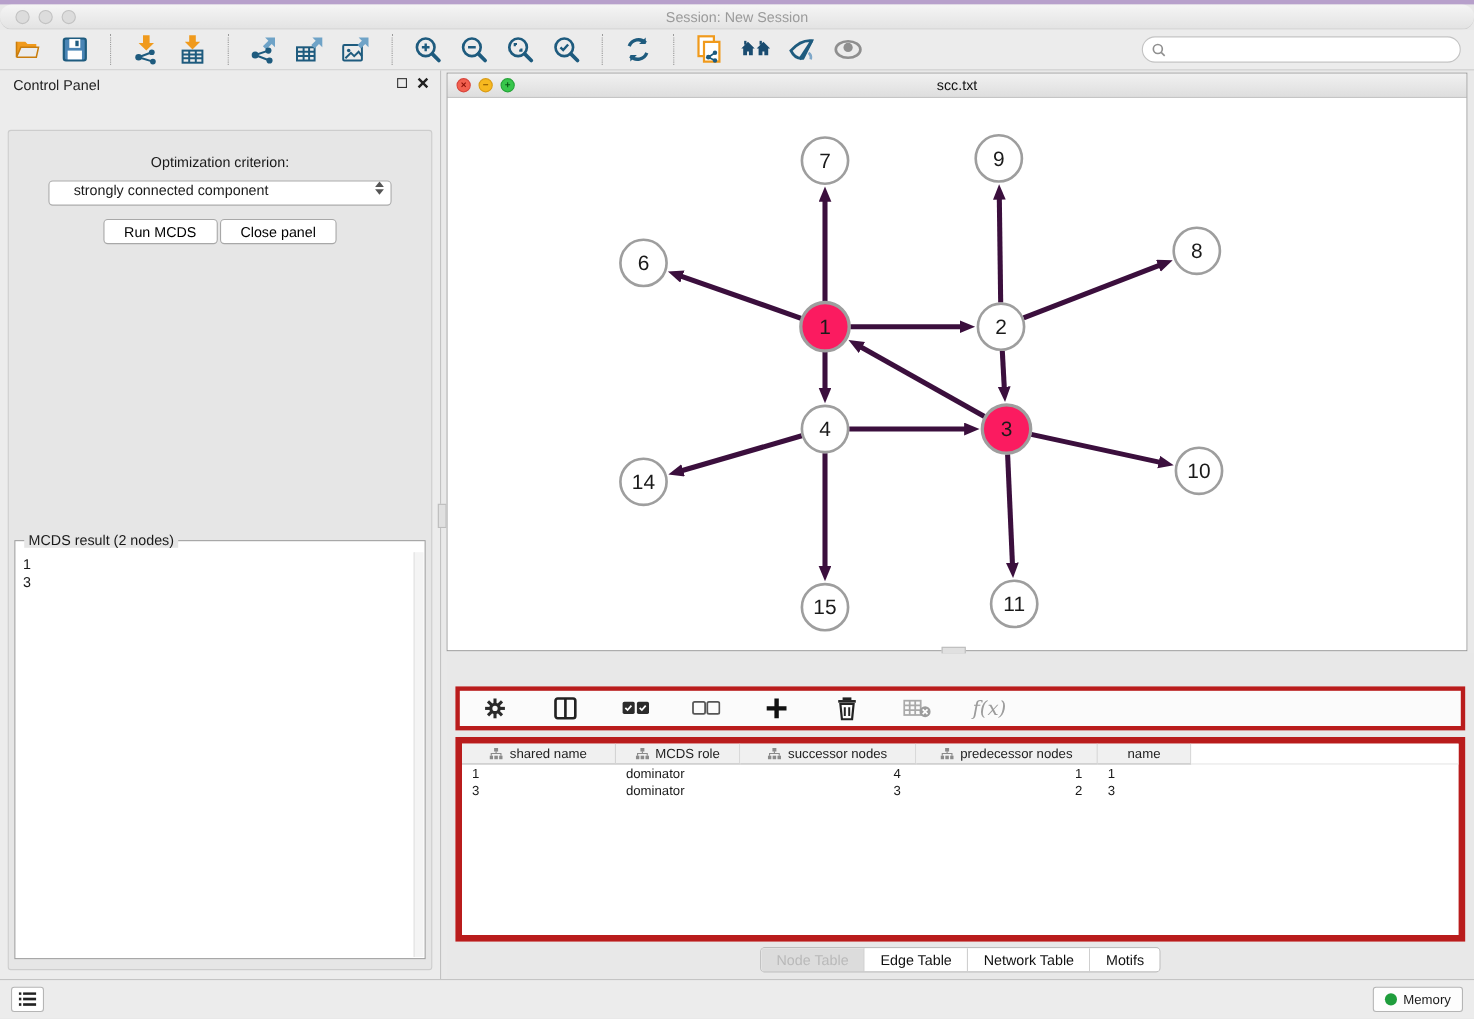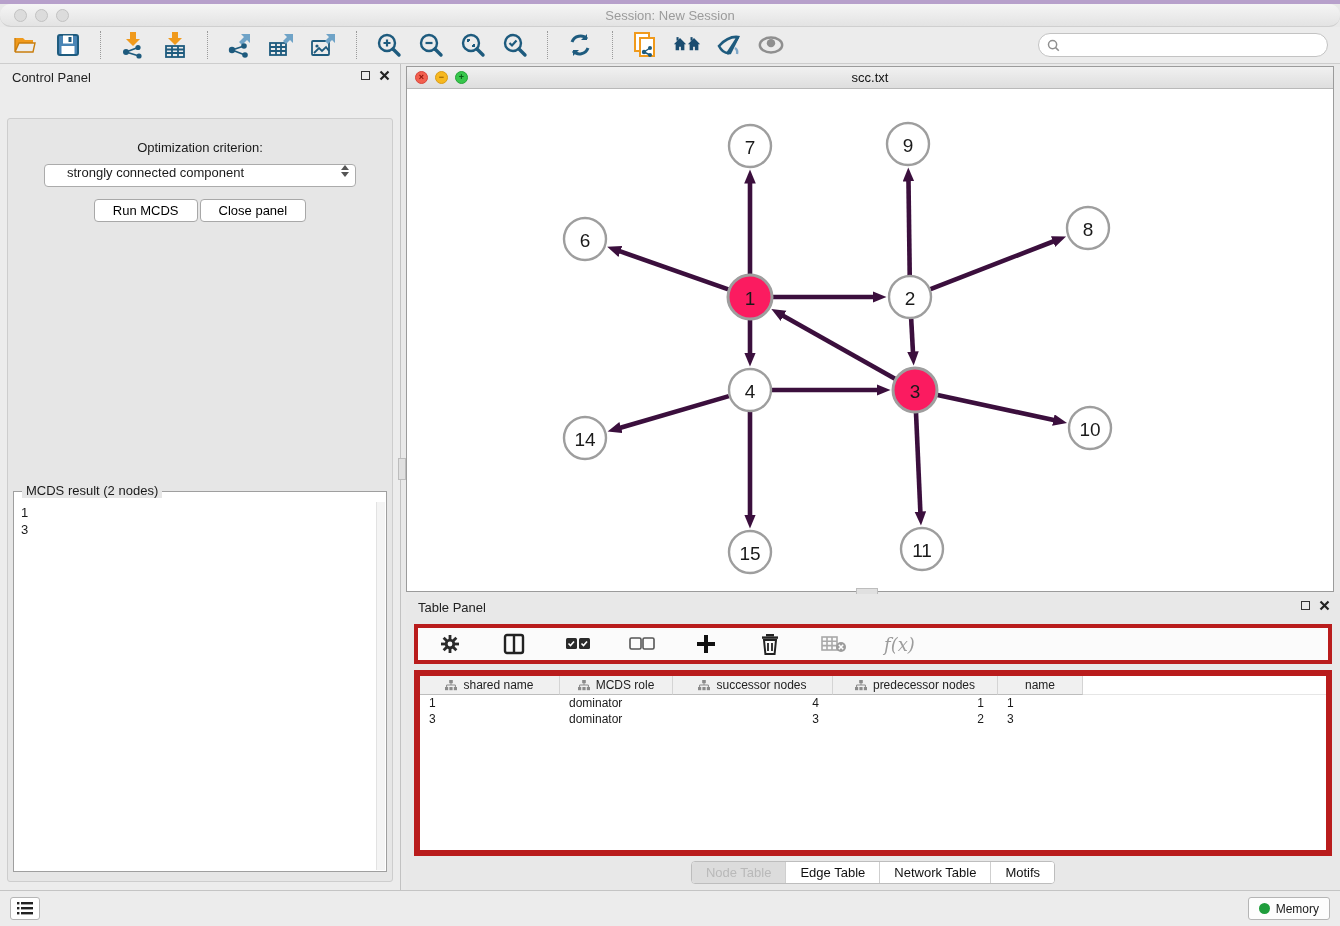--- a/index.html
+++ b/index.html
@@ -374,29 +374,20 @@
           <text x="515" y="461" text-anchor="middle" dominant-baseline="central" font-size="19" font-family="&quot;Liberation Sans&quot;, sans-serif" fill="#1a1a1a">11</text>
         </g>
       </svg>
   </div>
 </div>
 
 <div class="grip-v"></div>
 <div class="grip-h"></div>
 
 <div class="table-panel">
-  <div class="panel-header">
-    <span class="panel-title">Table Panel</span>
-    <span class="panel-ctrls">
-      <span class="float-box"></span>
-      <svg width="11" height="11" viewBox="0 0 11 11">
-          <path d="M1.5 1.5l8 8M9.5 1.5l-8 8" stroke="#222" stroke-width="2.2"></path>
-        </svg>
-    </span>
-  </div>
   <div class="tp-toolbar">
     <span class="ticon">
       <svg width="22" height="22" viewBox="0 0 22 22">
           <g fill="#2b2b2b">
             <rect x="9.6" y="2" width="2.8" height="18"></rect>
             <rect x="9.6" y="2" width="2.8" height="18" transform="rotate(45 11 11)"></rect>
             <rect x="9.6" y="2" width="2.8" height="18" transform="rotate(90 11 11)"></rect>
             <rect x="9.6" y="2" width="2.8" height="18" transform="rotate(135 11 11)"></rect>
             <circle cx="11" cy="11" r="5.2"></circle>
           </g>

